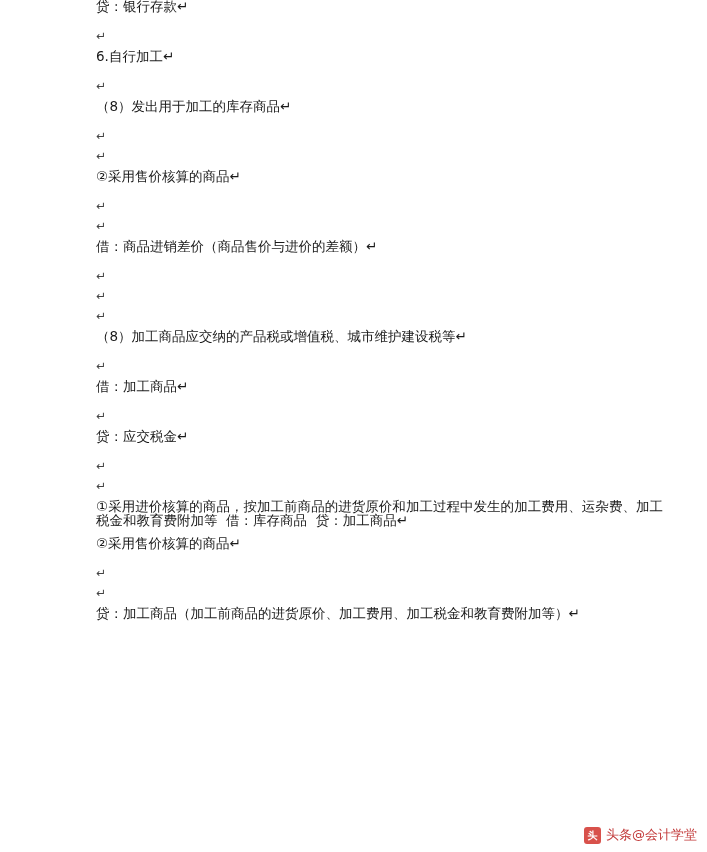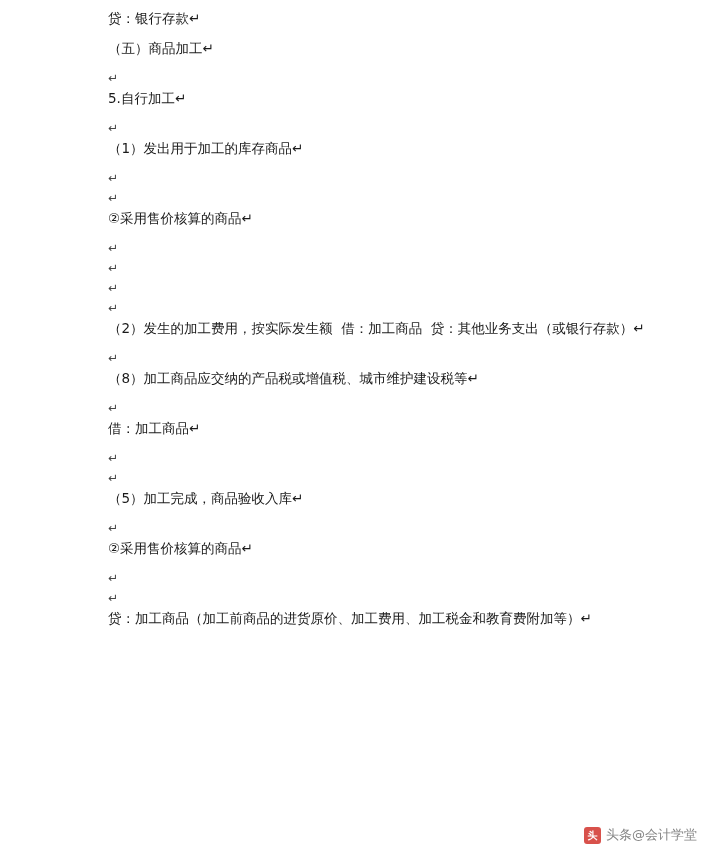--- a/index.html
+++ b/index.html
@@ -14,21 +14,21 @@
     color: #000000;
     position: relative;
     overflow: hidden;
   }
   #doc {
     position: absolute;
     left: 0;
     top: 0;
     width: 707px;
     height: 852px;
-    padding: 12px;
+    padding: 0;
     box-sizing: border-box;
   }
   .line {
     font-size: 13.5px;
     line-height: 1.0;
     white-space: pre-wrap;
     color: #1a1a1a;
     margin: 0;
     padding: 0;
   }
@@ -64,49 +64,49 @@
     border-radius: 3px;
     background: #d33a33;
     color: #fff;
     font-size: 10px;
     line-height: 17px;
     text-align: center;
     font-weight: bold;
   }
   .wm-text {
     font-size: 13px;
-    color: #737373;
+    color: #b91c1c;
   }
 </style>
 </head>
 <body>
 
 <div id="doc">
     <div class="line para">贷：银行存款↵</div>
-    <div class="line para">（五）商品加工↵</div>
     <div class="line empty">↵</div>
-    <div class="line para">5.自行加工↵</div>
+    <div class="line para">6.自行加工↵</div>
     <div class="line empty">↵</div>
-    <div class="line para">（1）发出用于加工的库存商品↵</div>
+    <div class="line para">（8）发出用于加工的库存商品↵</div>
     <div class="line empty">↵</div>
     <div class="line empty">↵</div>
     <div class="line para">②采用售价核算的商品↵</div>
     <div class="line empty">↵</div>
     <div class="line empty">↵</div>
+    <div class="line para">借：商品进销差价（商品售价与进价的差额）↵</div>
     <div class="line empty">↵</div>
     <div class="line empty">↵</div>
-    <div class="line para">（2）发生的加工费用，按实际发生额  借：加工商品  贷：其他业务支出（或银行存款）↵</div>
     <div class="line empty">↵</div>
     <div class="line para">（8）加工商品应交纳的产品税或增值税、城市维护建设税等↵</div>
     <div class="line empty">↵</div>
     <div class="line para">借：加工商品↵</div>
     <div class="line empty">↵</div>
+    <div class="line para">贷：应交税金↵</div>
     <div class="line empty">↵</div>
-    <div class="line para">（5）加工完成，商品验收入库↵</div>
     <div class="line empty">↵</div>
+    <div class="line para">①采用进价核算的商品，按加工前商品的进货原价和加工过程中发生的加工费用、运杂费、加工税金和教育费附加等  借：库存商品  贷：加工商品↵</div>
     <div class="line para">②采用售价核算的商品↵</div>
     <div class="line empty">↵</div>
     <div class="line empty">↵</div>
     <div class="line para">贷：加工商品（加工前商品的进货原价、加工费用、加工税金和教育费附加等）↵</div>
   </div>
 
 <div class="watermark">
   <div class="wm-logo">头</div>
   <div class="wm-text">头条@会计学堂</div>
 </div>

